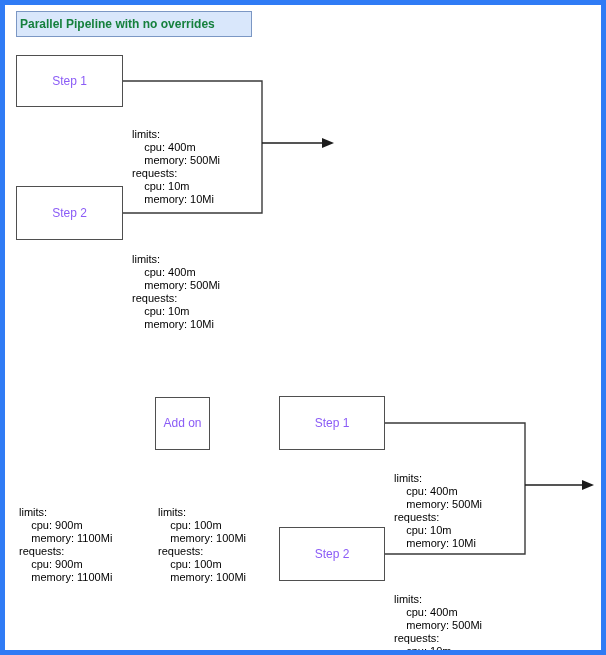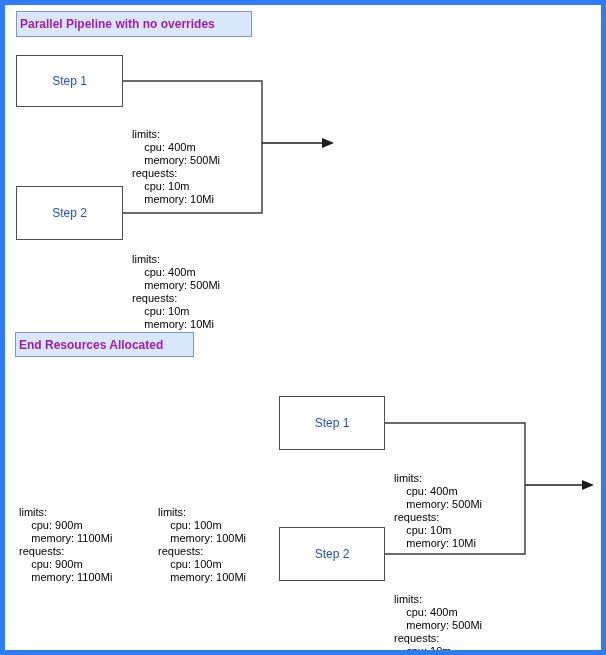--- a/index.html
+++ b/index.html
@@ -32,36 +32,36 @@
   .title-box {
     position: absolute;
     background: #d9e7fb;
     border: 1px solid #7b97c4;
     box-sizing: border-box;
     display: flex;
     align-items: center;
     padding-left: 3px;
     font-size: 12px;
     font-weight: bold;
-    color: #a21caf;
+    color: #15803d;
     white-space: nowrap;
   }
   .node {
     position: absolute;
     background: #ffffff;
     border: 1.5px solid #4f4f4f;
     box-sizing: border-box;
     display: flex;
     align-items: center;
     justify-content: center;
   }
   .node-label {
     font-size: 12px;
     line-height: 17px;
-    color: #1d4ed8;
+    color: #8b5cf6;
     text-align: center;
     white-space: pre;
   }
   .res {
     position: absolute;
     font-size: 11px;
     line-height: 13px;
     color: #000000;
     white-space: pre;
     margin-top: 36px;
@@ -102,30 +102,32 @@
     <span class="node-label">Step 2</span>
   </div>
 
   <div class="res" style="left:132px; top:217px;">limits:
     cpu: 400m
     memory: 500Mi
 requests:
     cpu: 10m
     memory: 10Mi</div>
 
-  <div class="title-box" style="left:15px; top:332px; width:179px; height:25px;">End Resources Allocated</div>
 
 
   <div class="res" style="left:19px; top:470px;">limits:
     cpu: 900m
     memory: 1100Mi
 requests:
     cpu: 900m
     memory: 1100Mi</div>
 
+  <div class="node" style="left:155px; top:397px; width:55px; height:53px;">
+    <span class="node-label">Add on</span>
+  </div>
 
   <div class="res" style="left:158px; top:470px;">limits:
     cpu: 100m
     memory: 100Mi
 requests:
     cpu: 100m
     memory: 100Mi</div>
 
   <div class="node" style="left:279px; top:396px; width:106px; height:54px;">
     <span class="node-label">Step 1</span>

